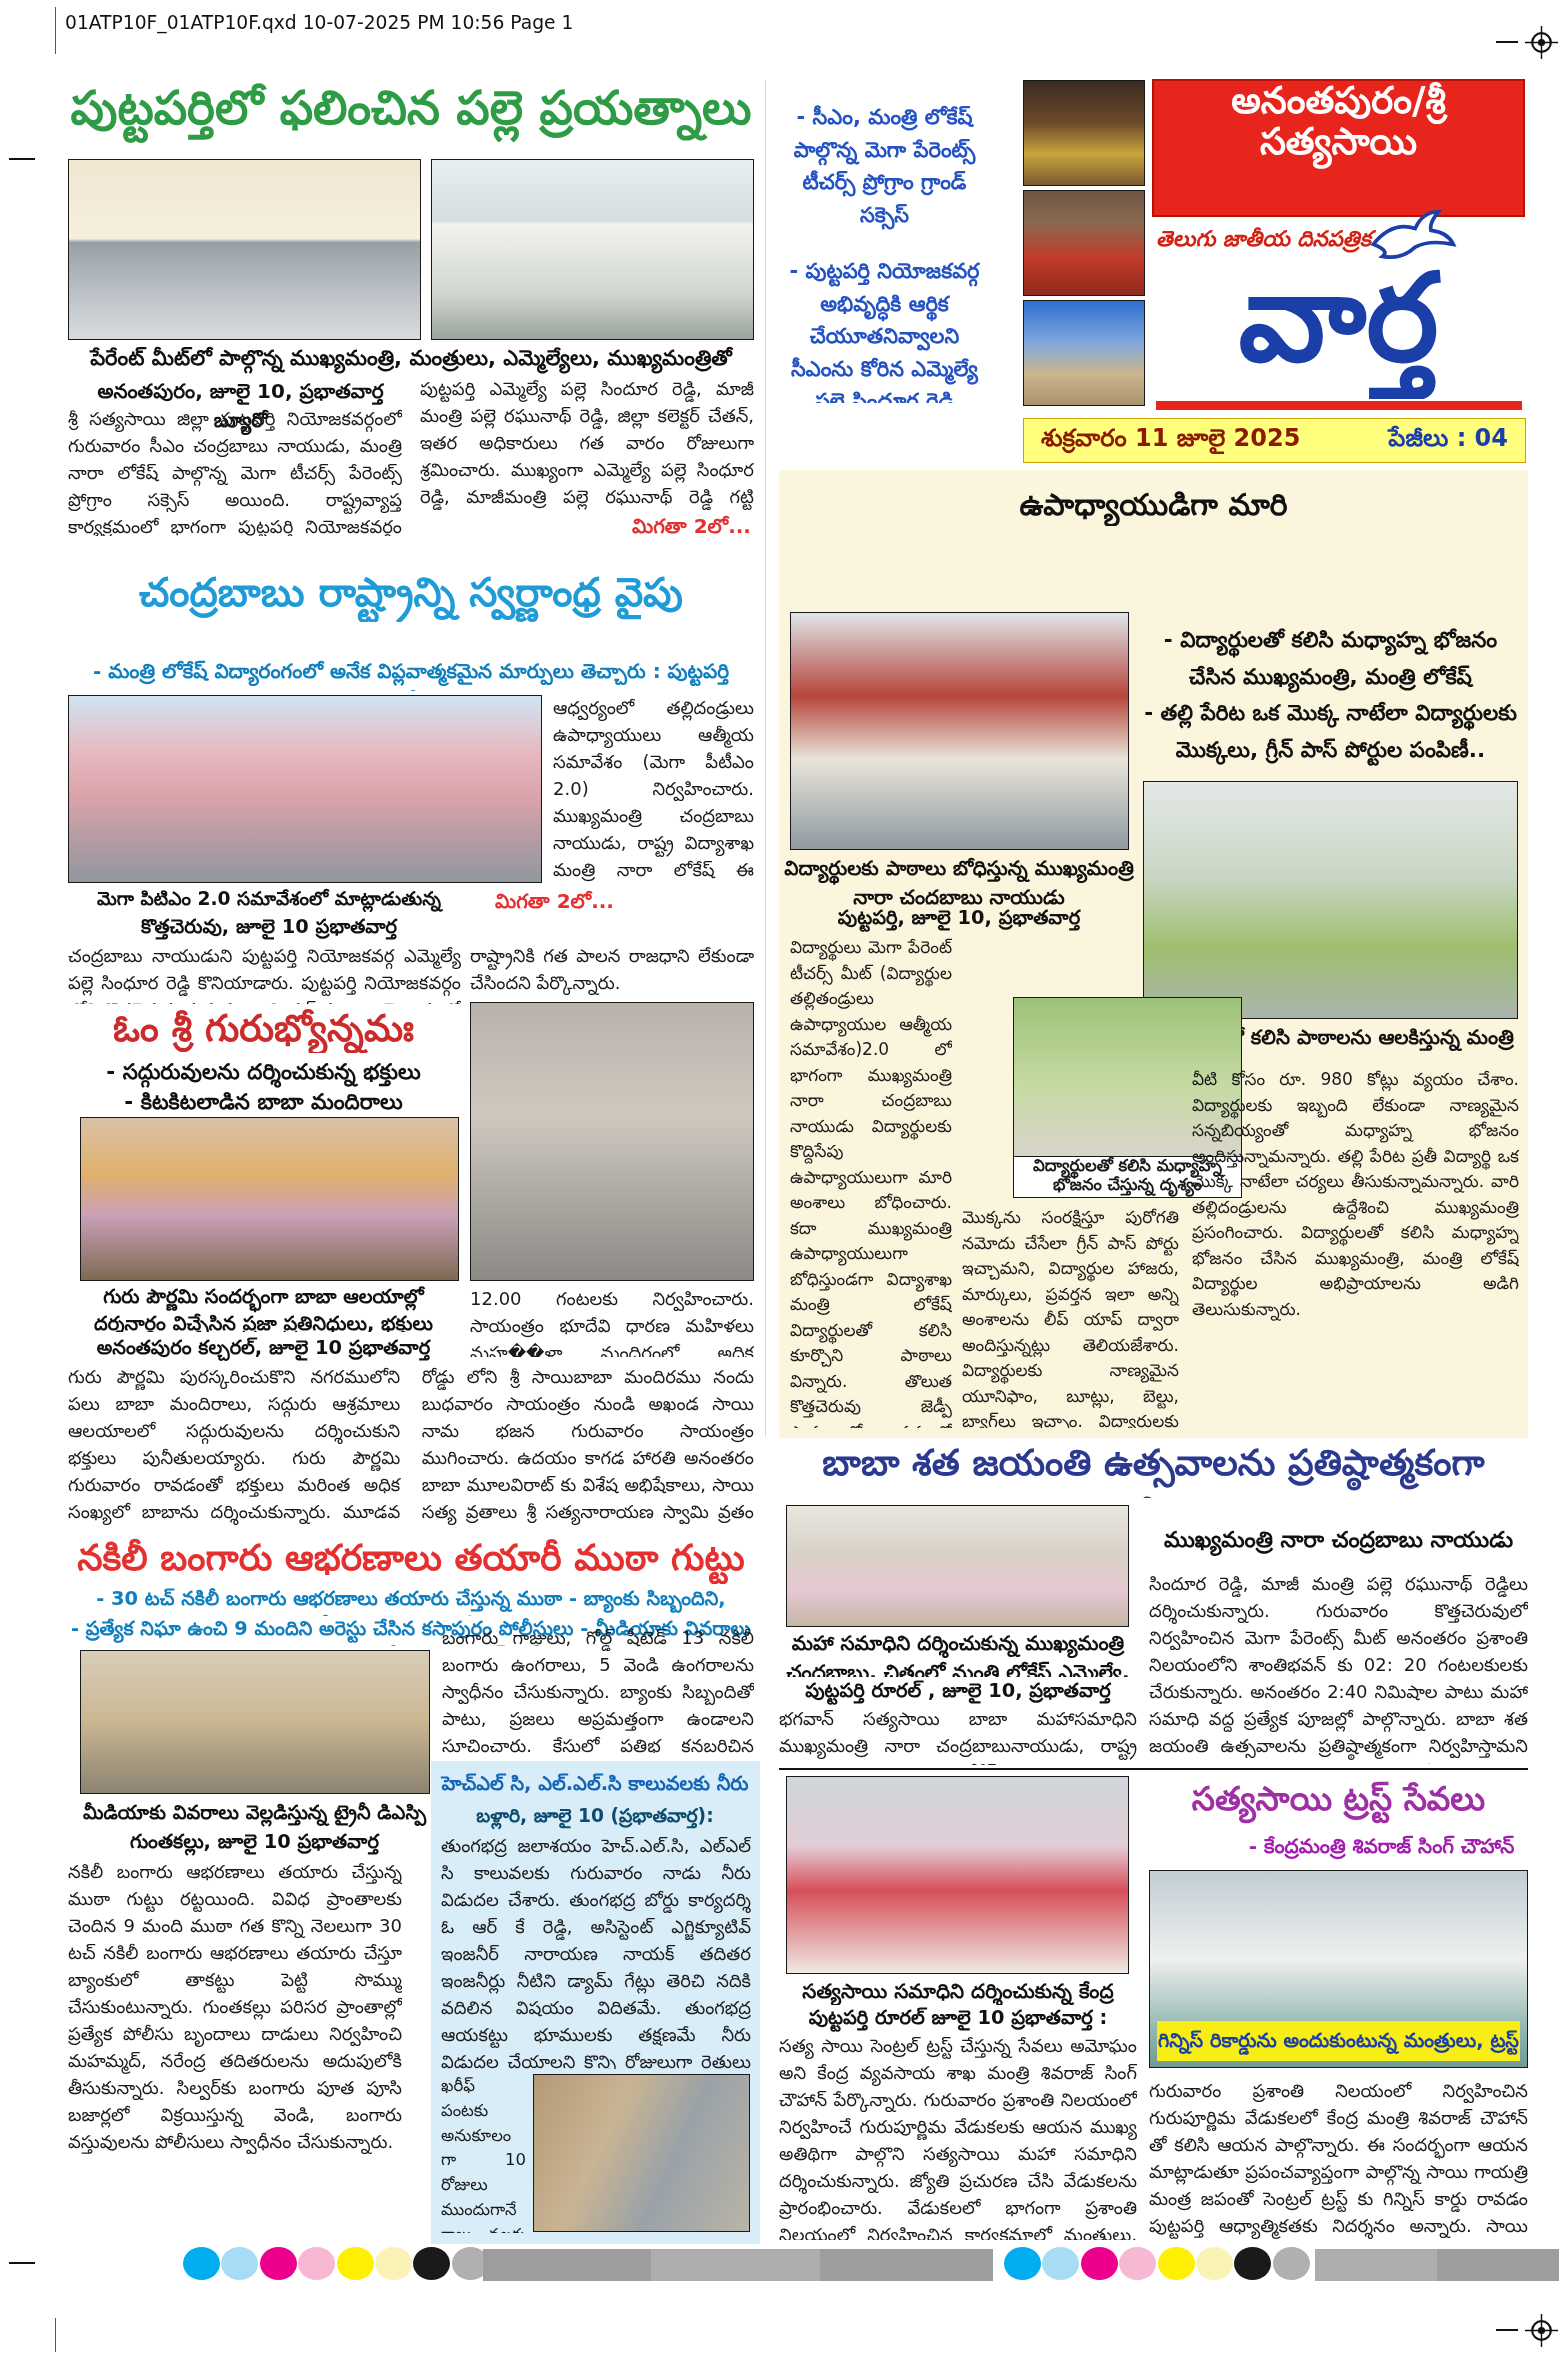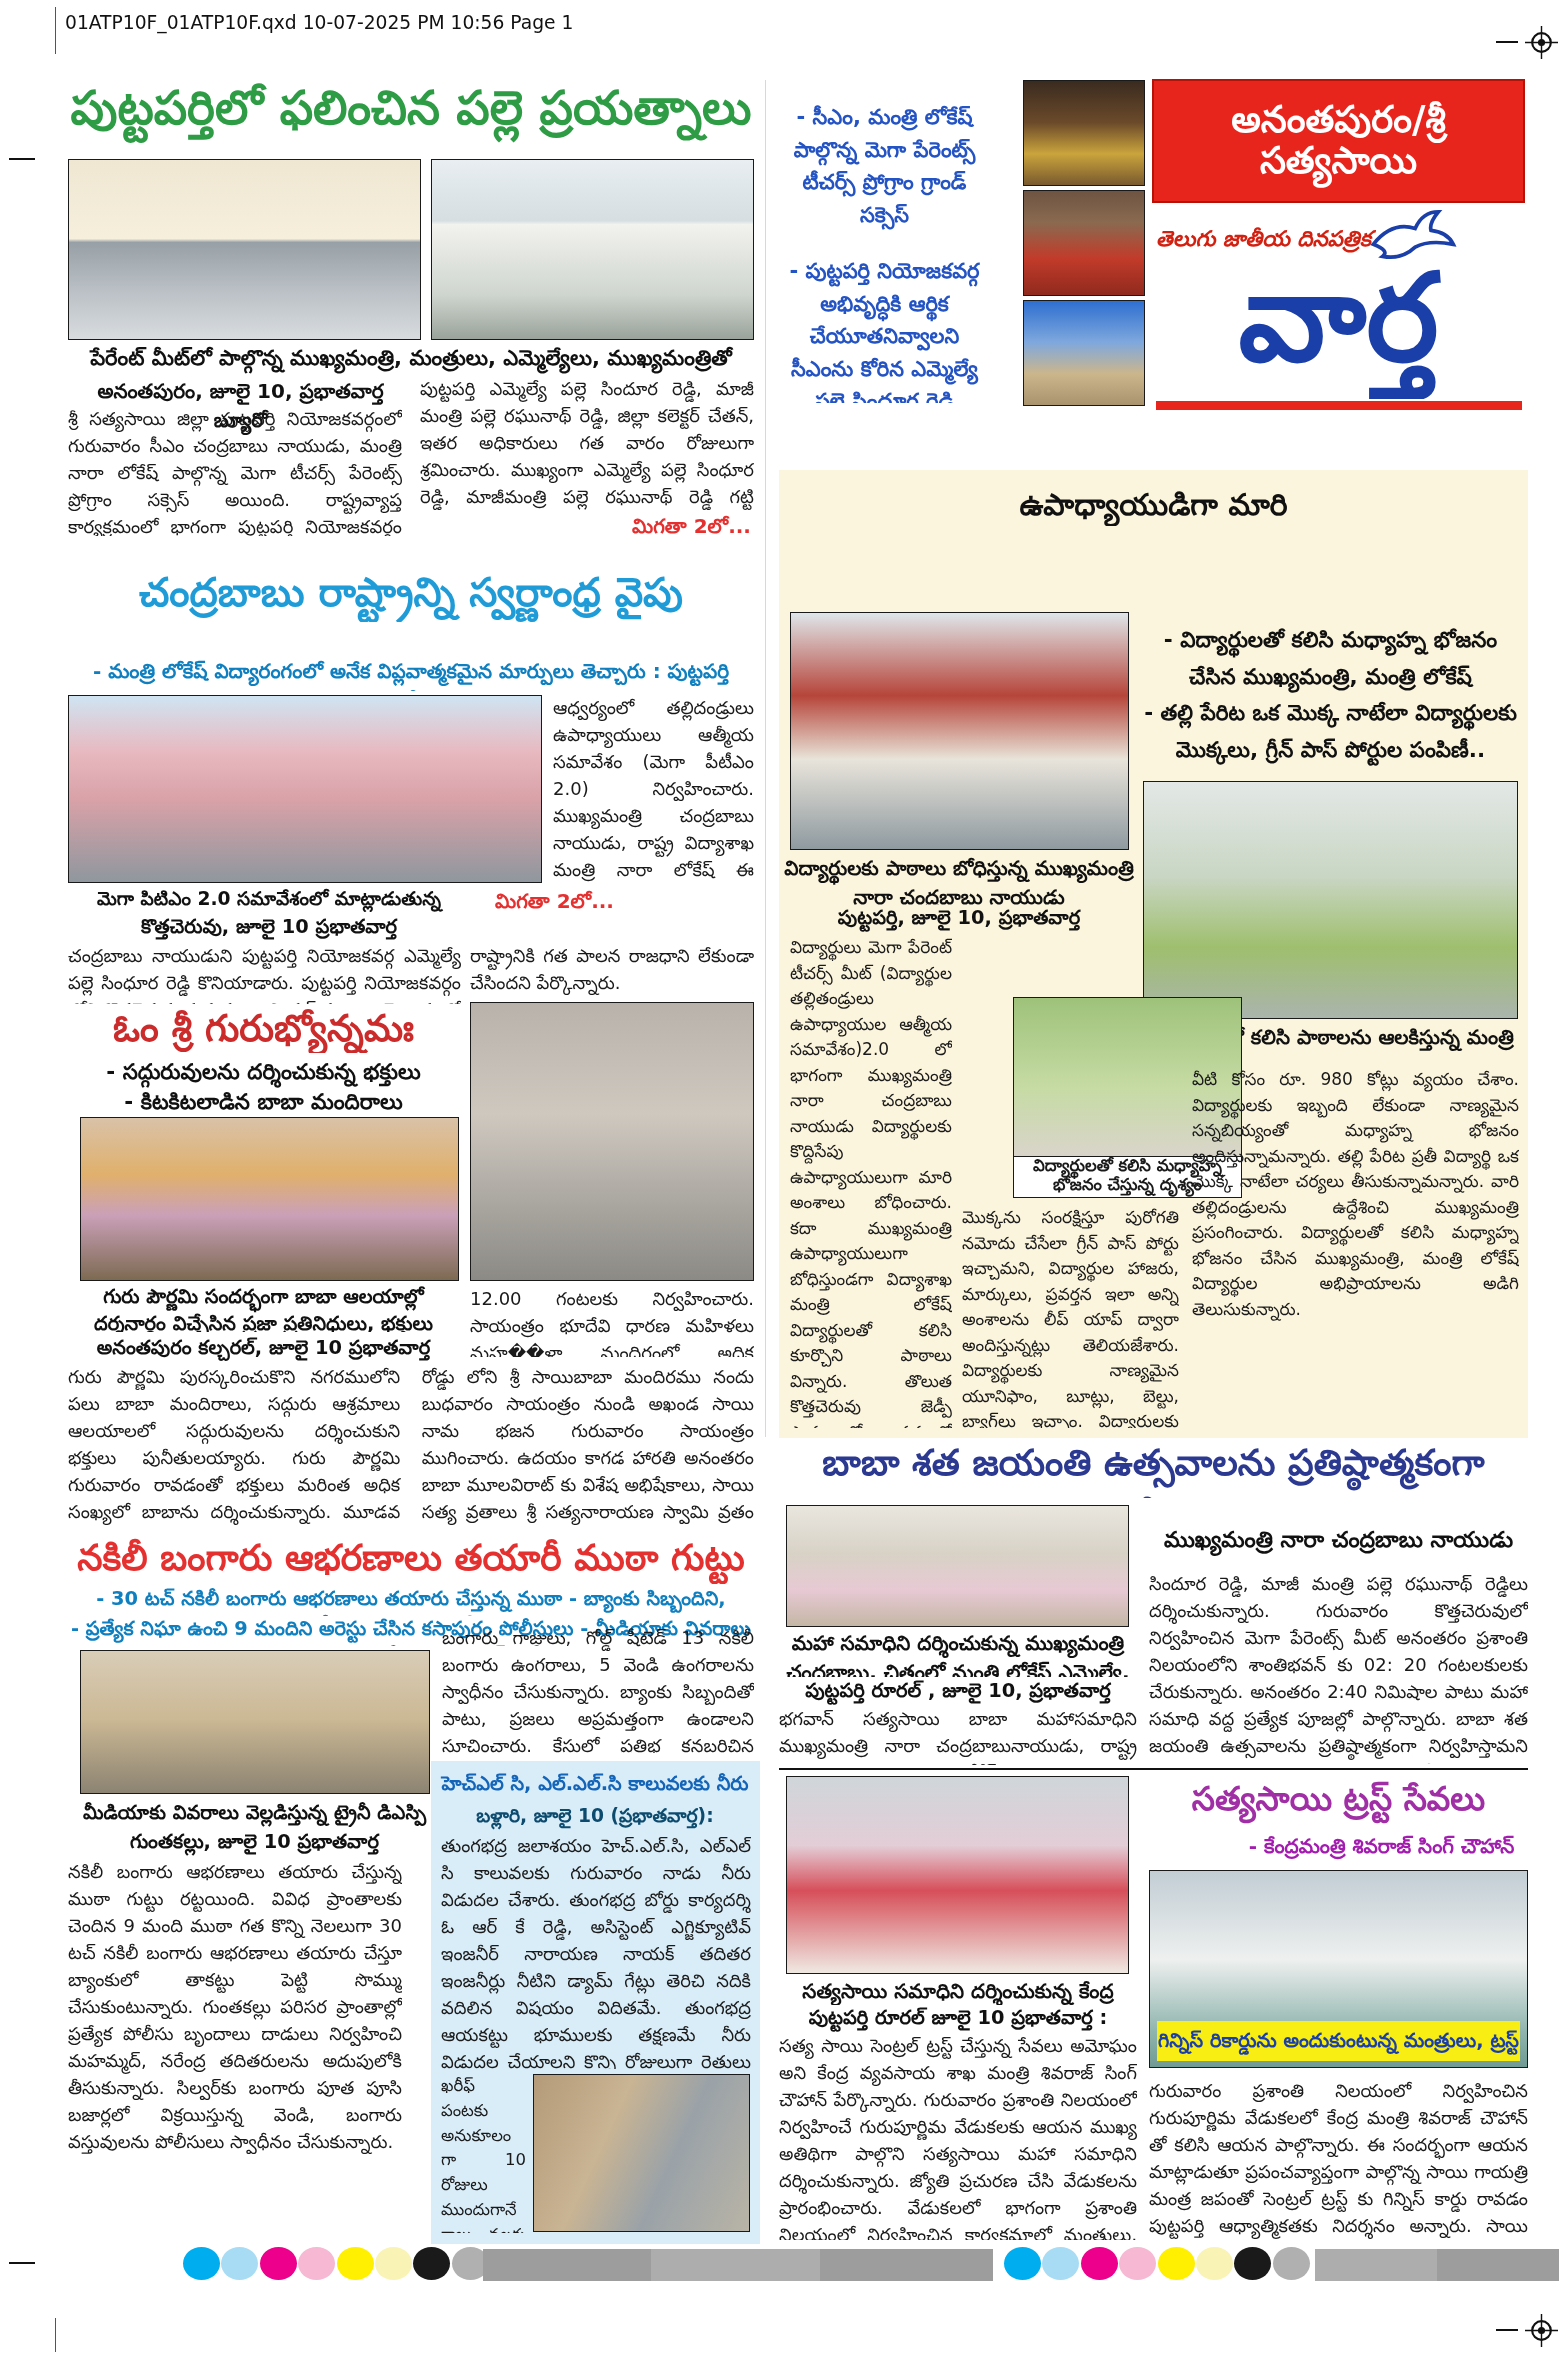--- a/index.html
+++ b/index.html
@@ -52,30 +52,34 @@
 
   <div class="abs" style="left:777px;top:101px;width:215px;height:302px;font-size:21px;line-height:1.55;font-weight:bold;color:#2453c4;text-align:center;overflow:hidden;">
     <div>- సీఎం, మంత్రి లోకేష్ పాల్గొన్న మెగా పేరెంట్స్ టీచర్స్ ప్రోగ్రాం గ్రాండ్ సక్సెస్</div>
     <div style="margin-top:24px;">- పుట్టపర్తి నియోజకవర్గ అభివృద్ధికి ఆర్థిక చేయూతనివ్వాలని సీఎంను కోరిన ఎమ్మెల్యే పల్లె సింధూర రెడ్డి</div>
   </div>
 
   <div class="abs photo ph-deity" style="left:1023px;top:80px;width:122px;height:106px;"></div>
   <div class="abs photo ph-sai" style="left:1023px;top:190px;width:122px;height:106px;"></div>
   <div class="abs photo ph-nandi" style="left:1023px;top:300px;width:122px;height:106px;"></div>
 
-  <div class="abs" style="left:1152px;top:79px;width:373px;height:124px;background:#e8251d;border:2.2px solid #b71208;box-sizing:border-box;display:flex;align-items:center;justify-content:center;">
+  <div class="abs" style="left:1152px;top:79px;width:373px;height:138px;background:#e8251d;border:2.2px solid #b71208;box-sizing:border-box;display:flex;align-items:flex-start;justify-content:center;">
     <div style="color:#fff;font-weight:bold;font-size:37px;text-align:center;line-height:1.1;">అనంతపురం/శ్రీ సత్యసాయి</div>
   </div>
   <div class="abs" style="left:1156px;top:226px;width:244px;font-size:21.5px;font-weight:bold;font-style:italic;color:#d22011;">తెలుగు జాతీయ దినపత్రిక</div>
   <svg class="abs" style="left:1364px;top:202px;" width="93" height="66" viewBox="0 0 100 70">
     <path d="M10 45 Q30 20 55 28 Q63 10 80 10 Q70 22 72 30 Q90 32 96 45 Q70 40 55 48 Q40 62 20 58 Q28 52 10 45 Z" fill="#ffffff" stroke="#1b3fa8" stroke-width="4"></path>
   </svg>
   <div class="abs" style="left:1152px;top:237px;width:373px;height:162px;font-weight:bold;font-size:122px;line-height:162px;color:#1b3fa8;text-align:center;overflow:hidden;">వార్త</div>
   <div class="abs" style="left:1156px;top:401px;width:366px;height:9.3px;background:#e8251d;"></div>
 
+  <div class="abs" style="left:1023px;top:418px;width:503px;height:45px;background:#ffff7d;border:1.4px solid #cf9f00;box-sizing:border-box;display:flex;align-items:center;justify-content:space-between;padding:0 17px;">
+    <span style="font-size:24px;font-weight:bold;color:#8b1a00;">శుక్రవారం  11  జూలై  2025</span>
+    <span style="font-size:24px;font-weight:bold;color:#1b3fa8;">పేజీలు : 04</span>
+  </div>
 
   <div class="abs hl" style="left:68px;top:80px;width:686px;height:72px;font-size:47px;color:#2e9b45;">పుట్టపర్తిలో ఫలించిన పల్లె ప్రయత్నాలు</div>
   <div class="abs photo ph-stage" style="left:68px;top:159px;width:353px;height:181px;"></div>
   <div class="abs photo ph-group" style="left:431px;top:159px;width:323px;height:181px;"></div>
   <div class="abs cap" style="left:68px;top:346px;width:686px;height:29px;font-size:21px;">పేరేంట్ మీట్‌లో పాల్గొన్న ముఖ్యమంత్రి, మంత్రులు, ఎమ్మెల్యేలు, ముఖ్యమంత్రితో ఎమ్మెల్యేలు</div>
   <div class="abs dl" style="left:79px;top:379px;width:323px;font-size:20px;">అనంతపురం, జూలై 10, ప్రభాతవార్త బ్యూరో</div>
   <div class="abs bt" style="left:68px;top:405px;width:334px;height:131px;">శ్రీ సత్యసాయి జిల్లా పుట్టపర్తి నియోజకవర్గంలో గురువారం సీఎం చంద్రబాబు నాయుడు, మంత్రి నారా లోకేష్ పాల్గొన్న మెగా టీచర్స్ పేరెంట్స్ ప్రోగ్రాం సక్సెస్ అయింది. రాష్ట్రవ్యాప్త కార్యక్రమంలో భాగంగా పుట్టపర్తి నియోజకవర్గం కొత్త చెరువులో జరిగిన మెగా టీచర్స్, పేరెంట్స్, విద్యార్థుల సమ్మేళనం మొదటినుంచి చివరి వరకు ఆకట్టుకుంది. సీఎం చంద్రబాబు, మంత్రి నారా లోకేష్, తదితరులు ఈ కార్యక్రమం విజయవంతం కావడం పట్ల ఆనందానికి గురయ్యారు. విద్యార్థులు, తల్లిదండ్రులు, టీచర్స్ తో ఈ కార్యక్రమంలో సీఎం, మంత్రి నారా లోకేష్ లు చురుగ్గా పాల్గొని తమ అభిప్రాయాలను తెలియజేశారు. విద్యార్థులు, తల్లిదండ్రులు కూడా చక్కగా స్పందించారు.. ఈ కార్యక్రమం విజయవంతం చేయడంలో</div>
   <div class="abs bt" style="left:420px;top:375px;width:334px;height:135px;">పుట్టపర్తి ఎమ్మెల్యే పల్లె సిందూర రెడ్డి, మాజీ మంత్రి పల్లె రఘునాథ్ రెడ్డి, జిల్లా కలెక్టర్ చేతన్, ఇతర అధికారులు గత వారం రోజులుగా శ్రమించారు. ముఖ్యంగా ఎమ్మెల్యే పల్లె సింధూర రెడ్డి, మాజీమంత్రి పల్లె రఘునాథ్ రెడ్డి గట్టి ప్రయత్నాలు ఫలించాయి. పుట్టపర్తి నియోజకవర్గంలో సీఎం కార్యక్రమం విజయవంతం పట్ల ఎమ్మెల్యే పల్లె సిందూర రెడ్డి హర్షం వ్యక్తం చేశారు. అదేవిధంగా పుట్టపర్తి నియోజకవర్గంలోని కొత్తచెరువు లో రాష్ట్ర విద్యాశాఖ ఆధ్వర్యంలో ఏర్పాటుచేసిన మెగా పిటిఎం 2 కార్యక్రమానికి ముఖ్య అతిథిగా విచ్చేసిన ముఖ్యమంత్రి చంద్రబాబు నాయుడు ని పుట్టపర్తి సత్యసాయి ఎయిర్ పోర్ట్ లో మాజీ మంత్రి డాక్టర్ పల్లె రఘునాథ్ రెడ్డి తో కలిసి ఎమ్మెల్యే పల్లె సిందూర రెడ్డి ప్రత్యేకంగా కలిసి విన్నవించారు. ఈ నవంబర్ 23న జరిగే సత్య సాయిబాబా</div>
   <div class="abs more" style="left:632px;top:514px;">మిగతా 2లో...</div>
 

